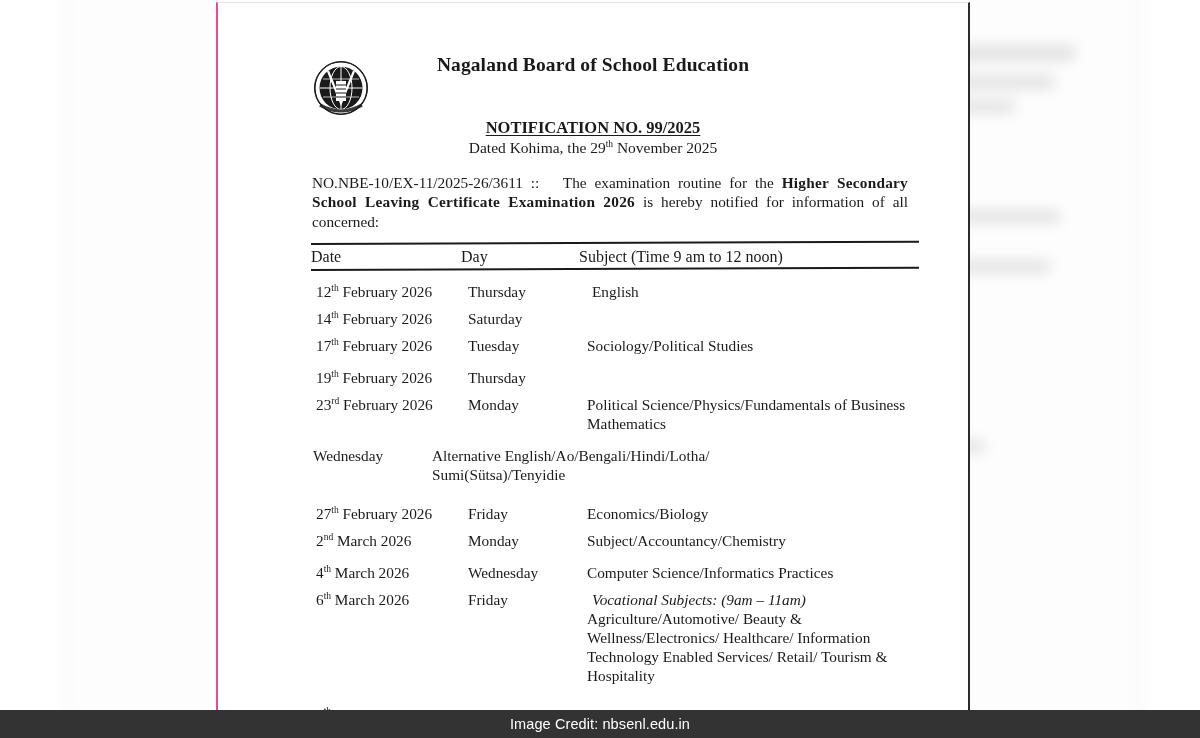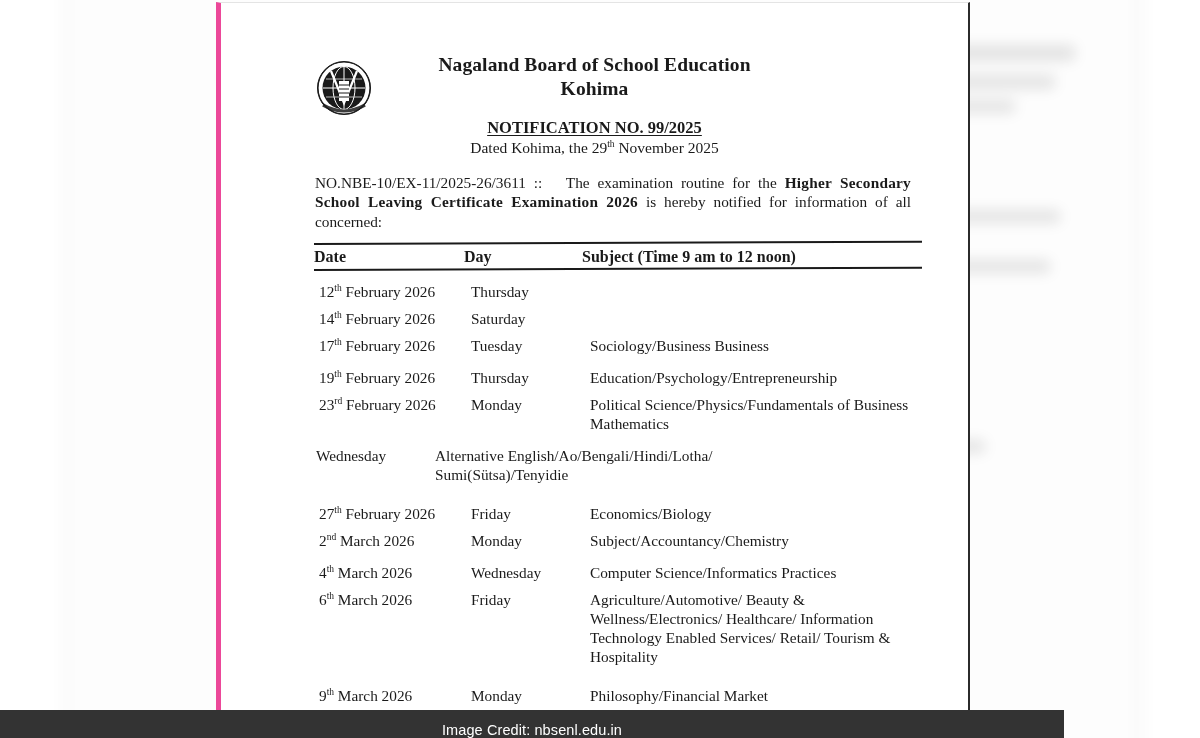--- a/index.html
+++ b/index.html
@@ -55,21 +55,21 @@
   }
 
   
   .page {
     position: absolute;
     left: 216px;
     top: 2px;
     width: 754px;
     height: 708px;
     background: #ffffff;
-    border-left: 5px solid #ec4899;
+    border-left: 2px solid #ec4899;
     border-top: 1px solid #e4e4e4;
     border-right: 2px solid #2b2b2b;
     box-sizing: border-box;
     overflow: hidden;
     padding-left: 17px;
   }
   .page-inner {
     position: absolute;
     left: 0; top: 0;
     width: 100%;
@@ -151,21 +151,21 @@
   }
   .rule-bottom {
     height: 2px;
     background: #1a1a1a;
     margin-top: 0px;
     transform: rotate(-0.22deg);
     transform-origin: left center;
   }
   .thead {
     display: flex;
-    font-weight: bold;
+    font-weight: normal;
     font-size: 16px;
     padding: 3px 0 3px 0;
   }
   .col-date  { width: 150px; flex: none; }
   .col-day   { width: 118px; flex: none; }
   .col-subj  { flex: 1; }
 
   .tbody { margin-top: 12px; font-size: 15.3px; }
   .row {
     display: flex;
@@ -178,26 +178,26 @@
   .row sup { font-size: 9.5px; }
   .subj-italic { font-style: italic; }
   .row.loose { margin-bottom: 13px; }
   .row.extra-loose { margin-bottom: 20px; }
 
   
   .credit-bar {
     position: absolute;
     left: 0;
     bottom: 0;
-    width: 1064px;
+    width: 1200px;
     height: 28px;
     background: #333333;
     color: #ffffff;
     display: flex;
-    align-items: flex-end;
+    align-items: center;
     justify-content: center;
     font-family: "Liberation Sans", sans-serif;
     font-size: 14.5px;
     letter-spacing: .1px;
   }
 </style>
 </head>
 <body>
 
 <div id="root">
@@ -244,21 +244,20 @@
             <path d="M16 12 L29 44 L42 12" stroke="#ffffff" stroke-width="2.2" fill="none"></path>
             <rect x="24" y="22" width="10" height="20" fill="#ffffff"></rect>
             <path d="M24 26 h10 M24 30 h10 M24 34 h10 M24 38 h10" stroke="#1a1a1a" stroke-width="1"></path>
             <circle cx="29" cy="29" r="26.5" fill="none" stroke="#1a1a1a" stroke-width="1"></circle>
             <path d="M8 46 q21 12 42 0" fill="none" stroke="#1a1a1a" stroke-width="3.2" opacity=".85"></path>
           </svg>
         </div>
 
         <div class="org-title">
           <span class="l1">Nagaland Board of School Education</span>
-          <span class="l2">Kohima</span>
         </div>
 
         <div class="notif-no">NOTIFICATION NO. 99/2025</div>
 
         <div class="notif-date"><span>Dated Kohima, the 29</span><sup>th</sup><span> November 2025</span></div>
       </div>
 
       <div class="intro"><span>NO.NBE-10/EX-11/2025-26/3611 ::</span>&nbsp;&nbsp; <span>The examination routine for the </span><b>Higher Secondary School Leaving Certificate Examination 2026</b><span> is hereby notified for information of all concerned:</span></div>
 
       <div class="table-wrap">
@@ -268,37 +267,37 @@
           <div class="col-day">Day</div>
           <div class="col-subj">Subject (Time 9 am to 12 noon)</div>
         </div>
         <div class="rule-bottom"></div>
 
         <div class="tbody">
 
           <div class="row">
             <div class="col-date"><span>12</span><sup>th</sup><span> February 2026</span></div>
             <div class="col-day">Thursday</div>
+            <div class="col-subj" style="padding-left:6px;">English</div>
           </div>
 
           <div class="row">
             <div class="col-date"><span>14</span><sup>th</sup><span> February 2026</span></div>
             <div class="col-day">Saturday</div>
           </div>
 
           <div class="row loose">
             <div class="col-date"><span>17</span><sup>th</sup><span> February 2026</span></div>
             <div class="col-day">Tuesday</div>
-            <div class="col-subj">Sociology/Business Business</div>
+            <div class="col-subj">Sociology/Political Studies</div>
           </div>
 
           <div class="row">
             <div class="col-date"><span>19</span><sup>th</sup><span> February 2026</span></div>
             <div class="col-day">Thursday</div>
-            <div class="col-subj">Education/Psychology/Entrepreneurship</div>
           </div>
 
           <div class="row loose">
             <div class="col-date"><span>23</span><sup>rd</sup><span> February 2026</span></div>
             <div class="col-day">Monday</div>
             <div class="col-subj" style="max-width:340px;">Political Science/Physics/Fundamentals of Business Mathematics</div>
           </div>
 
           <div class="row extra-loose">
             <div class="col-day">Wednesday</div>
@@ -320,20 +319,21 @@
           <div class="row">
             <div class="col-date"><span>4</span><sup>th</sup><span> March 2026</span></div>
             <div class="col-day">Wednesday</div>
             <div class="col-subj">Computer Science/Informatics Practices</div>
           </div>
 
           <div class="row extra-loose">
             <div class="col-date"><span>6</span><sup>th</sup><span> March 2026</span></div>
             <div class="col-day">Friday</div>
             <div class="col-subj" style="max-width:380px;">
+              <div class="subj-italic" style="padding-left:5px;">Vocational Subjects: (9am – 11am)</div>
               <div>Agriculture/Automotive/ Beauty &amp; Wellness/Electronics/ Healthcare/ Information Technology Enabled Services/ Retail/ Tourism &amp; Hospitality</div>
             </div>
           </div>
 
           <div class="row">
             <div class="col-date"><span>9</span><sup>th</sup><span> March 2026</span></div>
             <div class="col-day">Monday</div>
             <div class="col-subj">Philosophy/Financial Market Management/Mathematics</div>
           </div>
 

